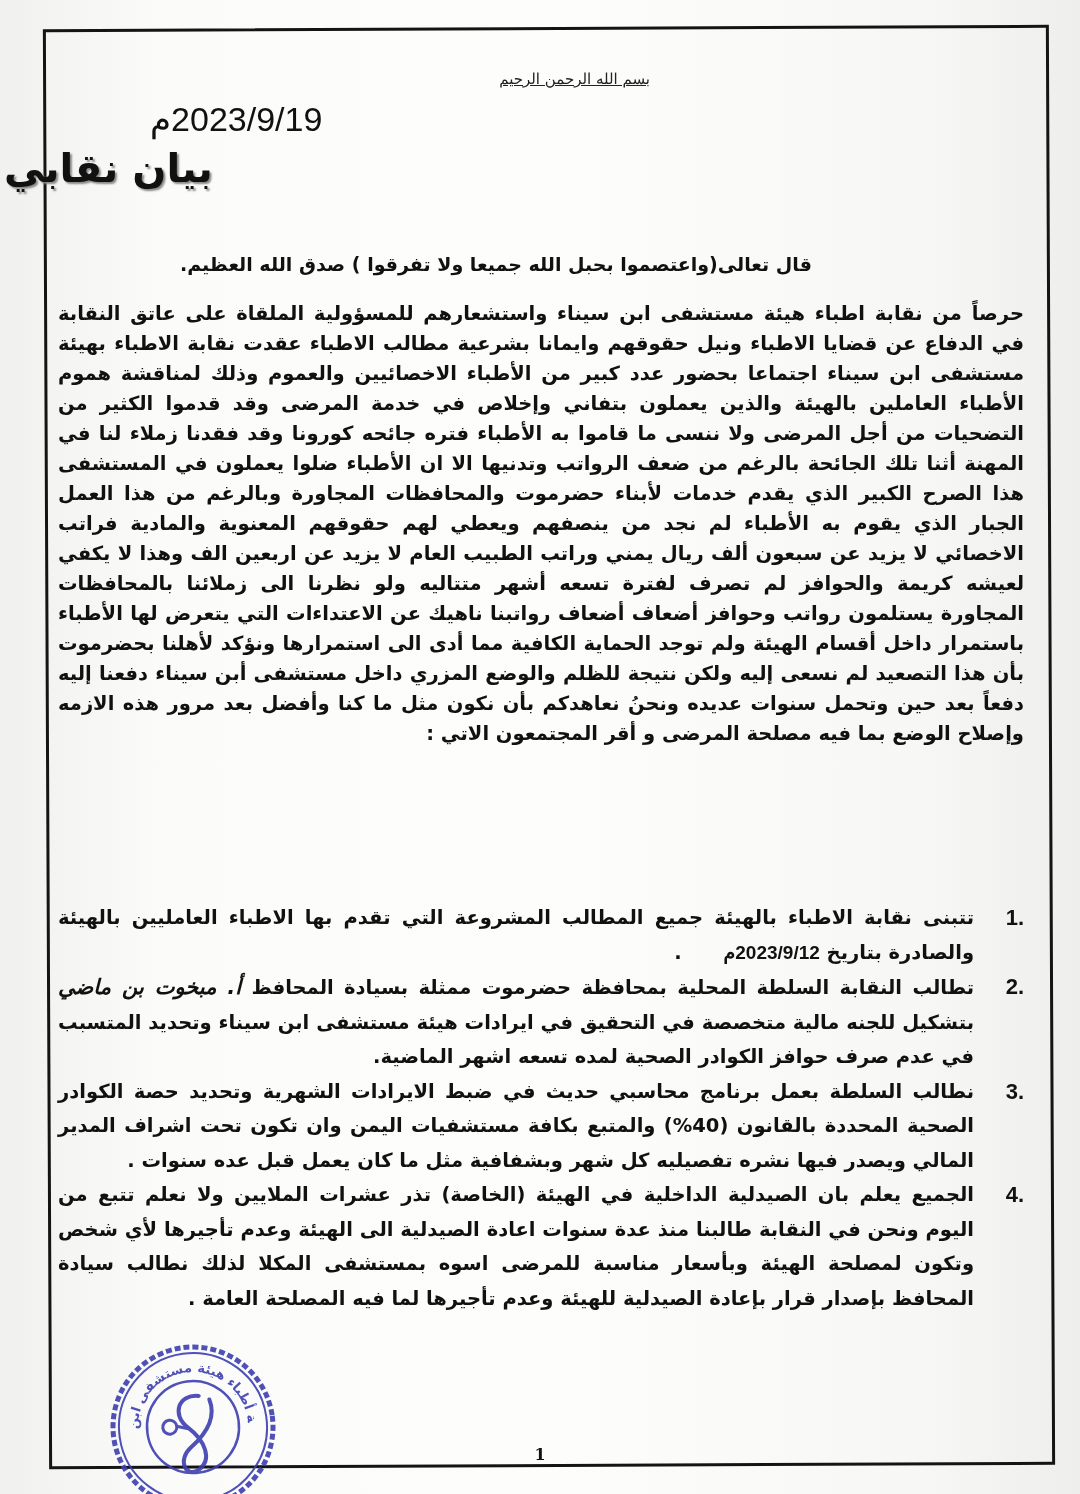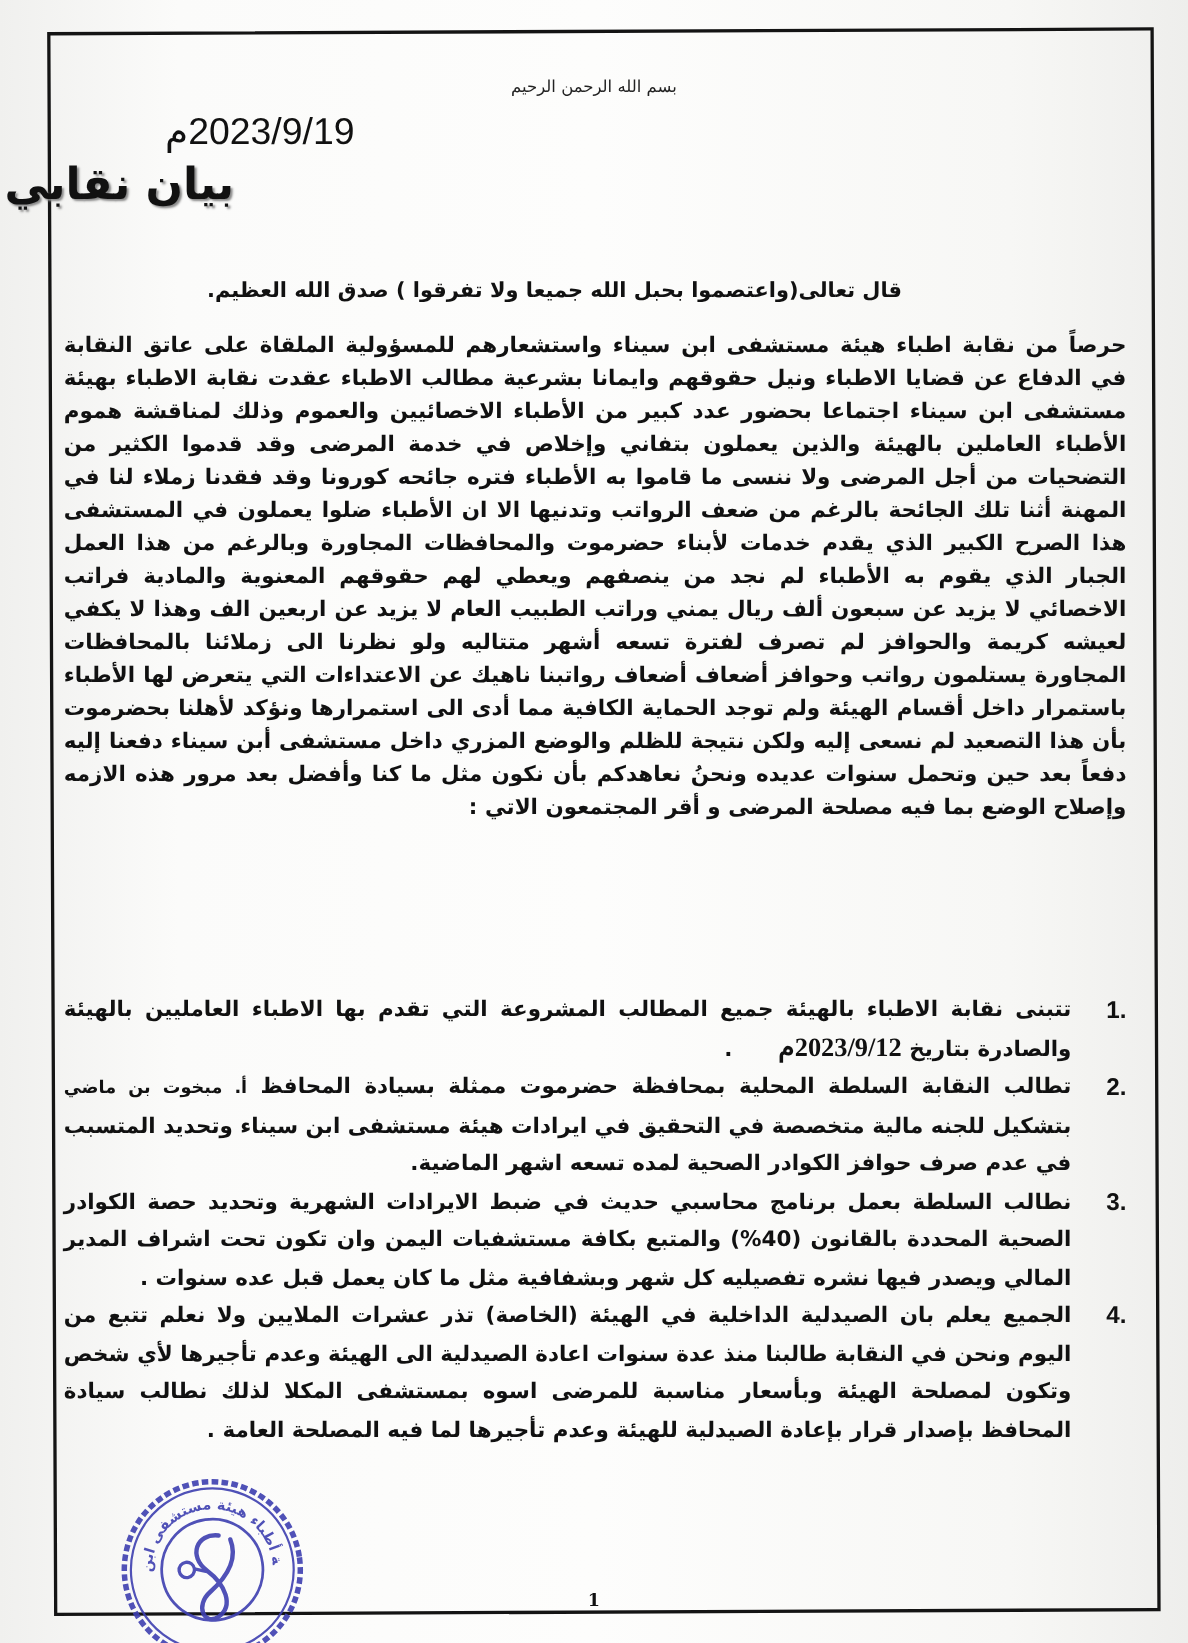--- a/index.html
+++ b/index.html
@@ -30,25 +30,26 @@
     border: 3px solid #141414;
     box-sizing: border-box;
     transform: rotate(-0.25deg);
     transform-origin: center;
   }
   .basmala {
     position: absolute;
     top: 70px;
     left: 430px;
     width: 220px;
-    text-align: center;
+    text-align: right;
     font-family: "DejaVu Serif", serif;
     font-size: 15px;
     color: #222;
     direction: rtl;
+    text-decoration: underline;
   }
   .date-top {
     position: absolute;
     top: 99px;
     left: 150px;
     font-family: "Liberation Sans", sans-serif;
     font-size: 34px;
     direction: rtl;
     unicode-bidi: plaintext;
     color: #111;
@@ -63,21 +64,21 @@
     font-size: 40px;
     font-weight: bold;
     color: #111;
     text-shadow: 2px 2px 2px #888;
   }
   .verse {
     position: absolute;
     top: 253px;
     left: 180px;
     width: 640px;
-    text-align: right;
+    text-align: left;
     font-size: 19px;
     font-weight: bold;
     direction: rtl;
   }
   .body-text {
     position: absolute;
     top: 299px;
     left: 58px;
     width: 966px;
     direction: rtl;
@@ -109,22 +110,22 @@
   .resolutions li .num {
     position: absolute;
     right: 0;
     top: 0;
     font-family: "Liberation Sans", sans-serif;
     font-size: 22px;
     direction: ltr;
     width: 40px;
     text-align: left;
   }
-  .res-date { font-family: Liberation Serif, serif; font-size: 24px; margin-left: 35px; }
-  .highlight-name { font-weight: bold; font-size: 16px; }
+  .res-date { font-family: Liberation Sans, sans-serif; font-size: 19px; margin-left: 35px; }
+  .highlight-name { font-weight: bold; font-size: 21px; font-style: italic; }
   .page-number {
     position: absolute;
     top: 1445px;
     left: 530px;
     width: 20px;
     text-align: center;
     font-family: "DejaVu Serif", serif;
     font-size: 16px;
     font-weight: bold;
   }

